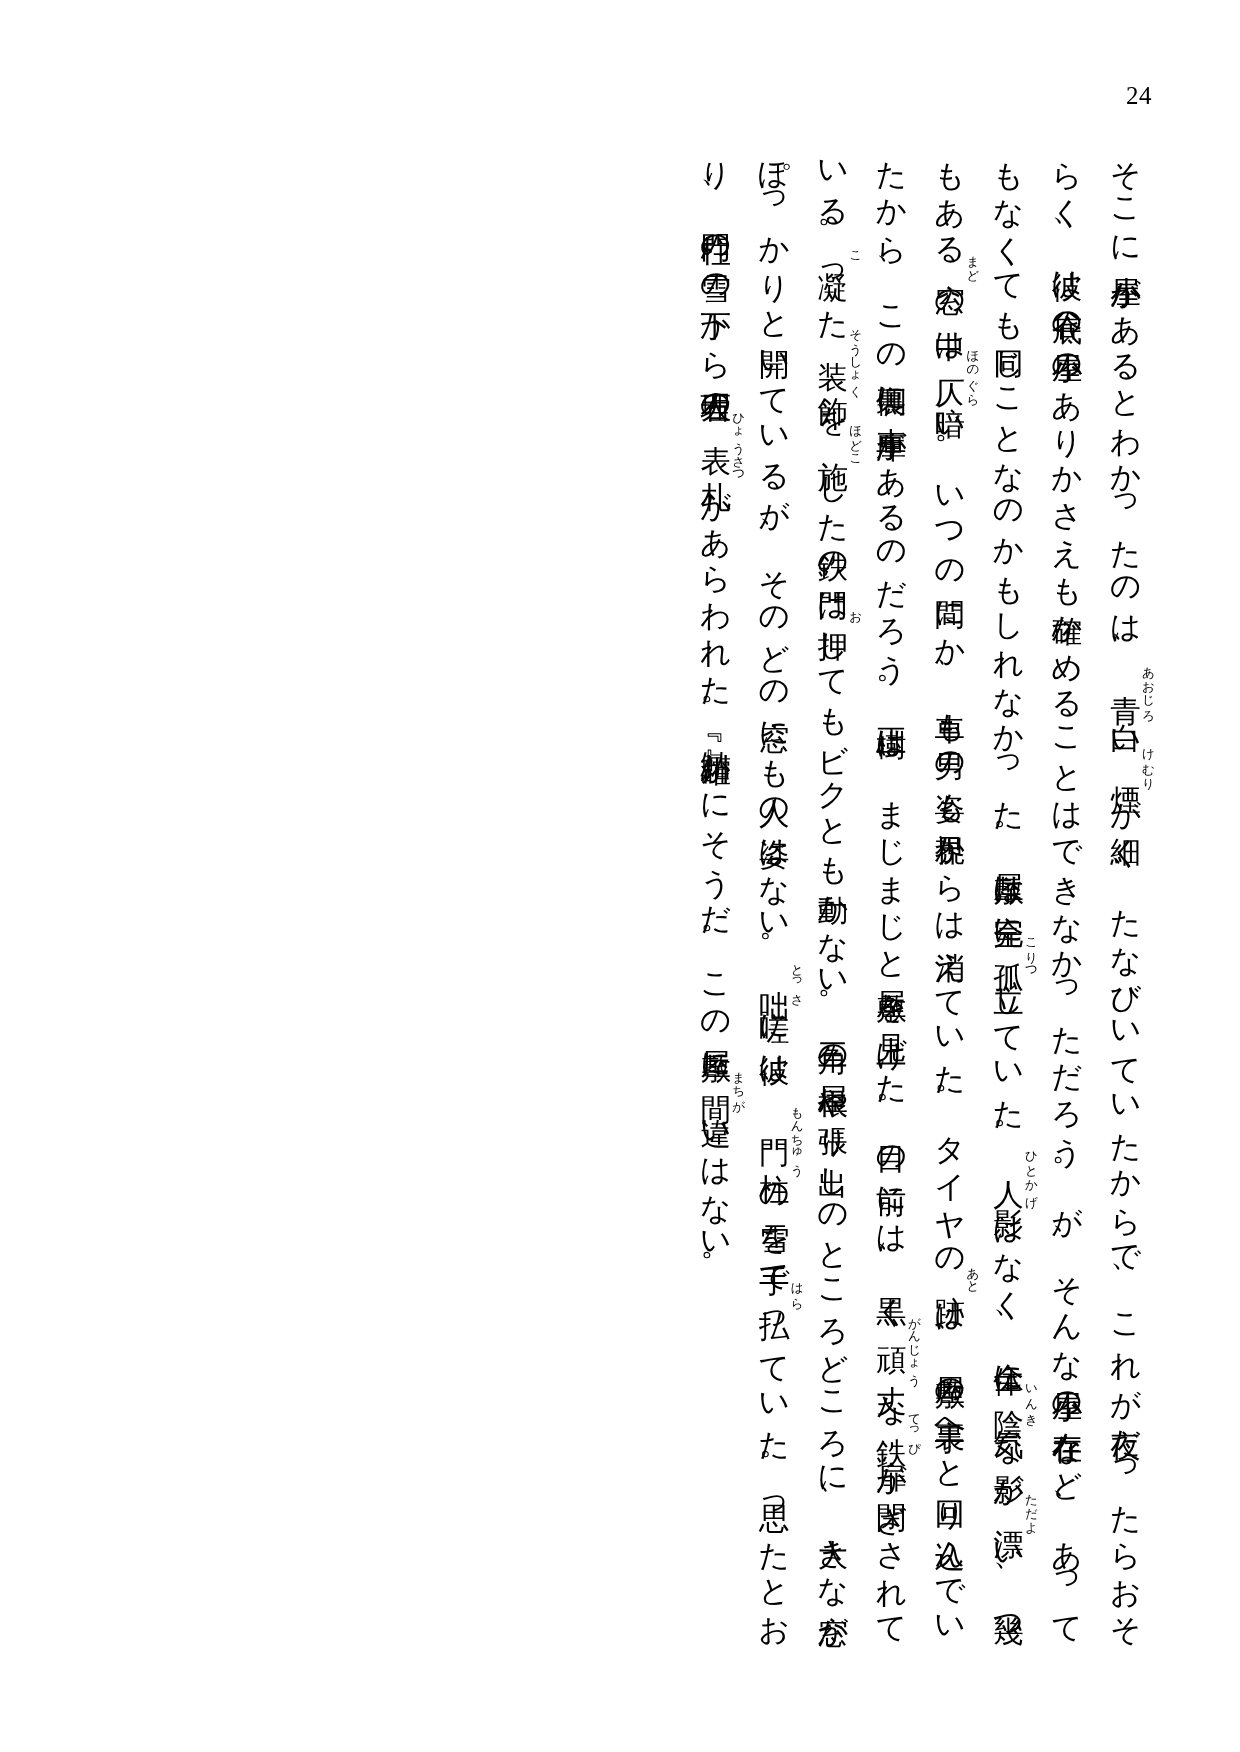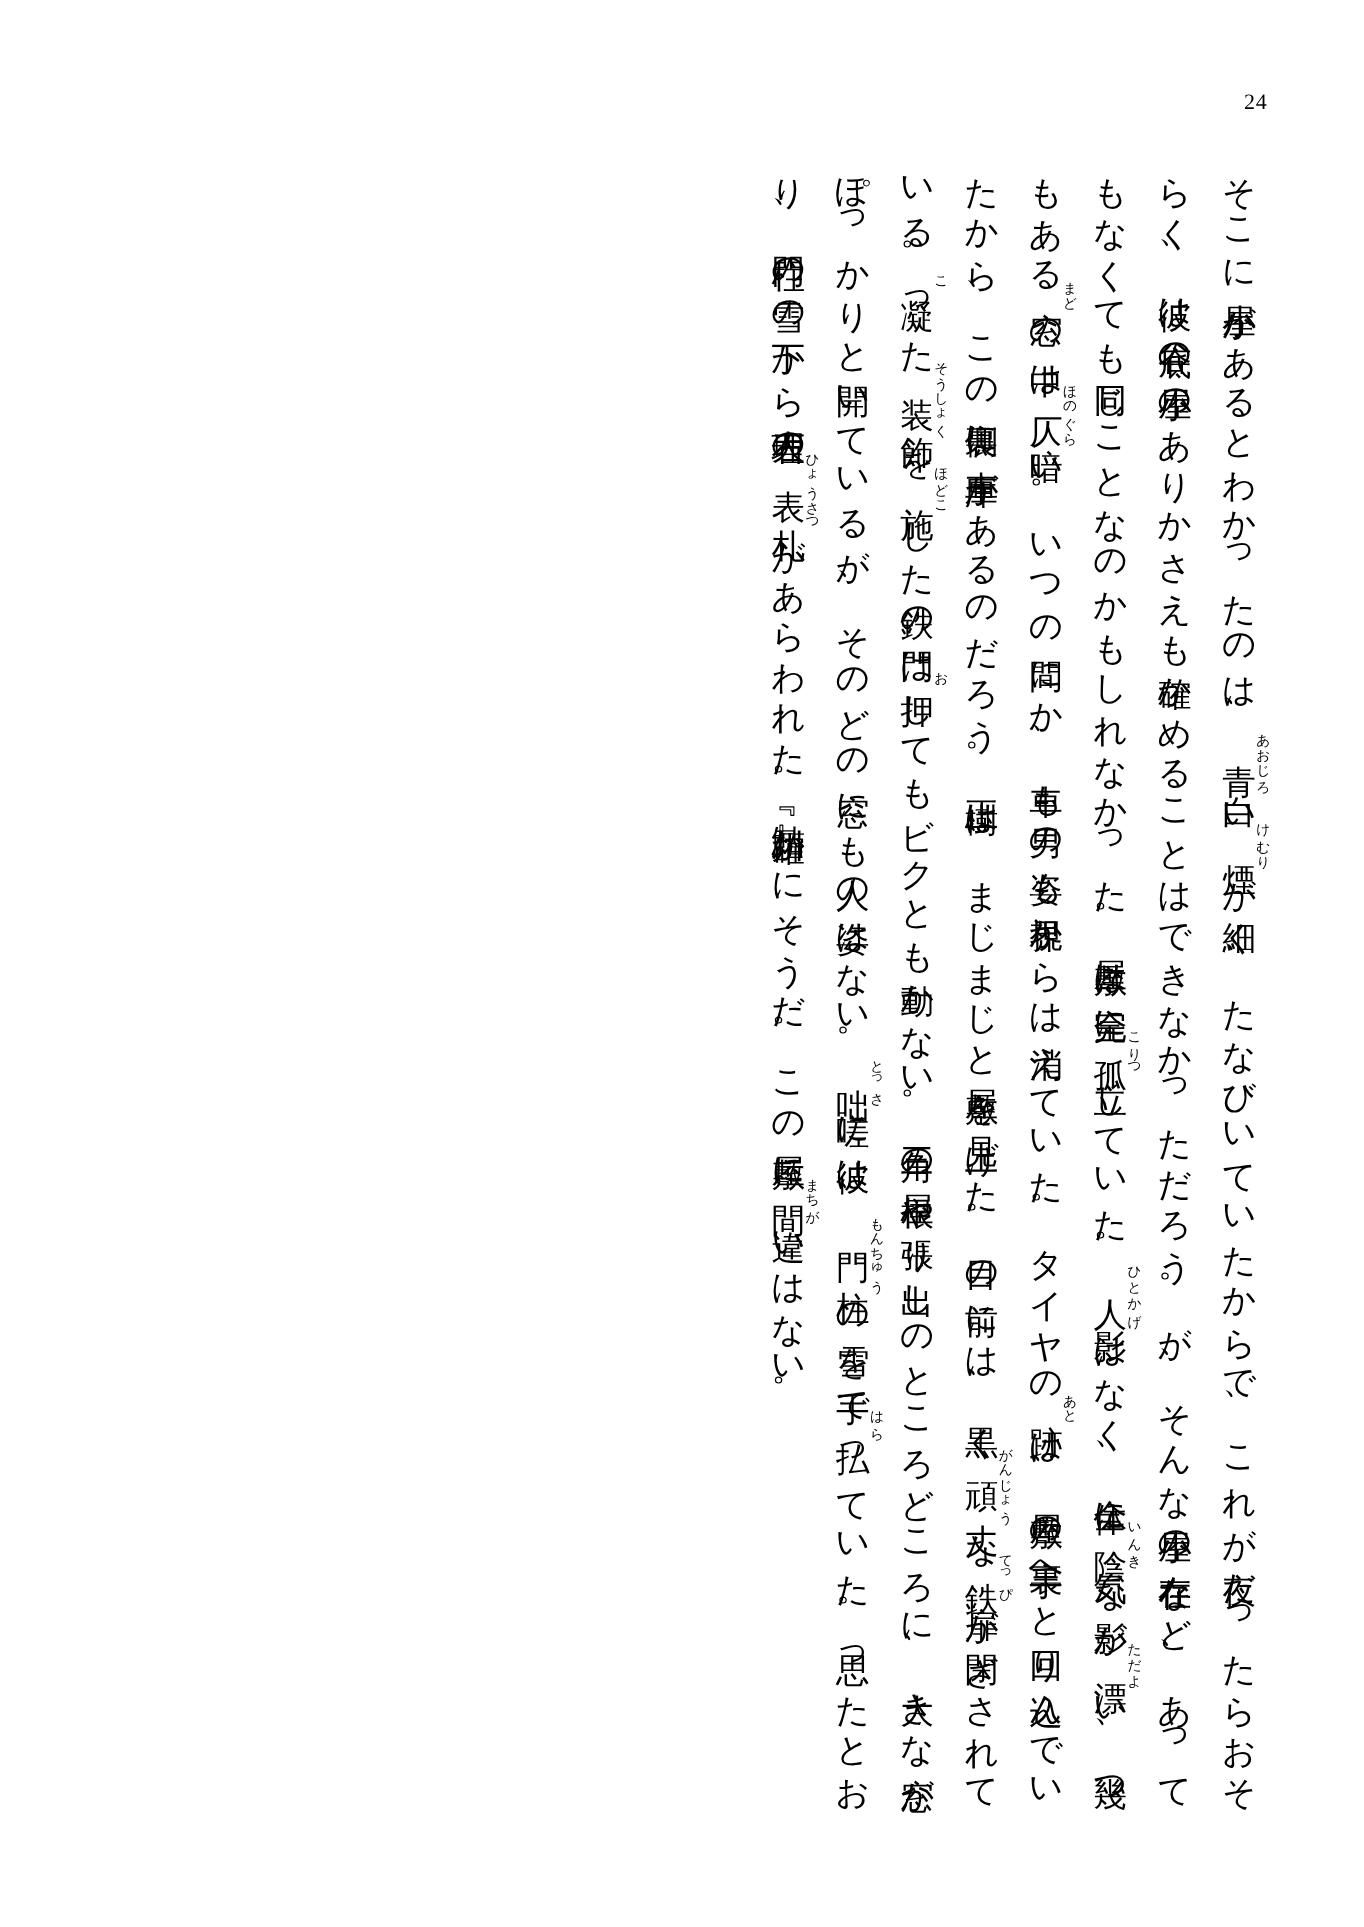--- a/index.html
+++ b/index.html
@@ -13,21 +13,21 @@
     height: 1752px;
     background: #ffffff;
     overflow: hidden;
     font-family: "DejaVu Serif", "Liberation Serif", serif;
     color: #000000;
   }
   .page-number {
     position: absolute;
     top: 82px;
     right: 88px;
-    font-size: 20px;
+    font-size: 25px;
     font-family: "Liberation Serif", serif;
     letter-spacing: 0.5px;
   }
   .body-text {
     position: absolute;
     top: 140px;
     right: 84px;
     left: 100px;
     bottom: 120px;
     writing-mode: vertical-rl;

